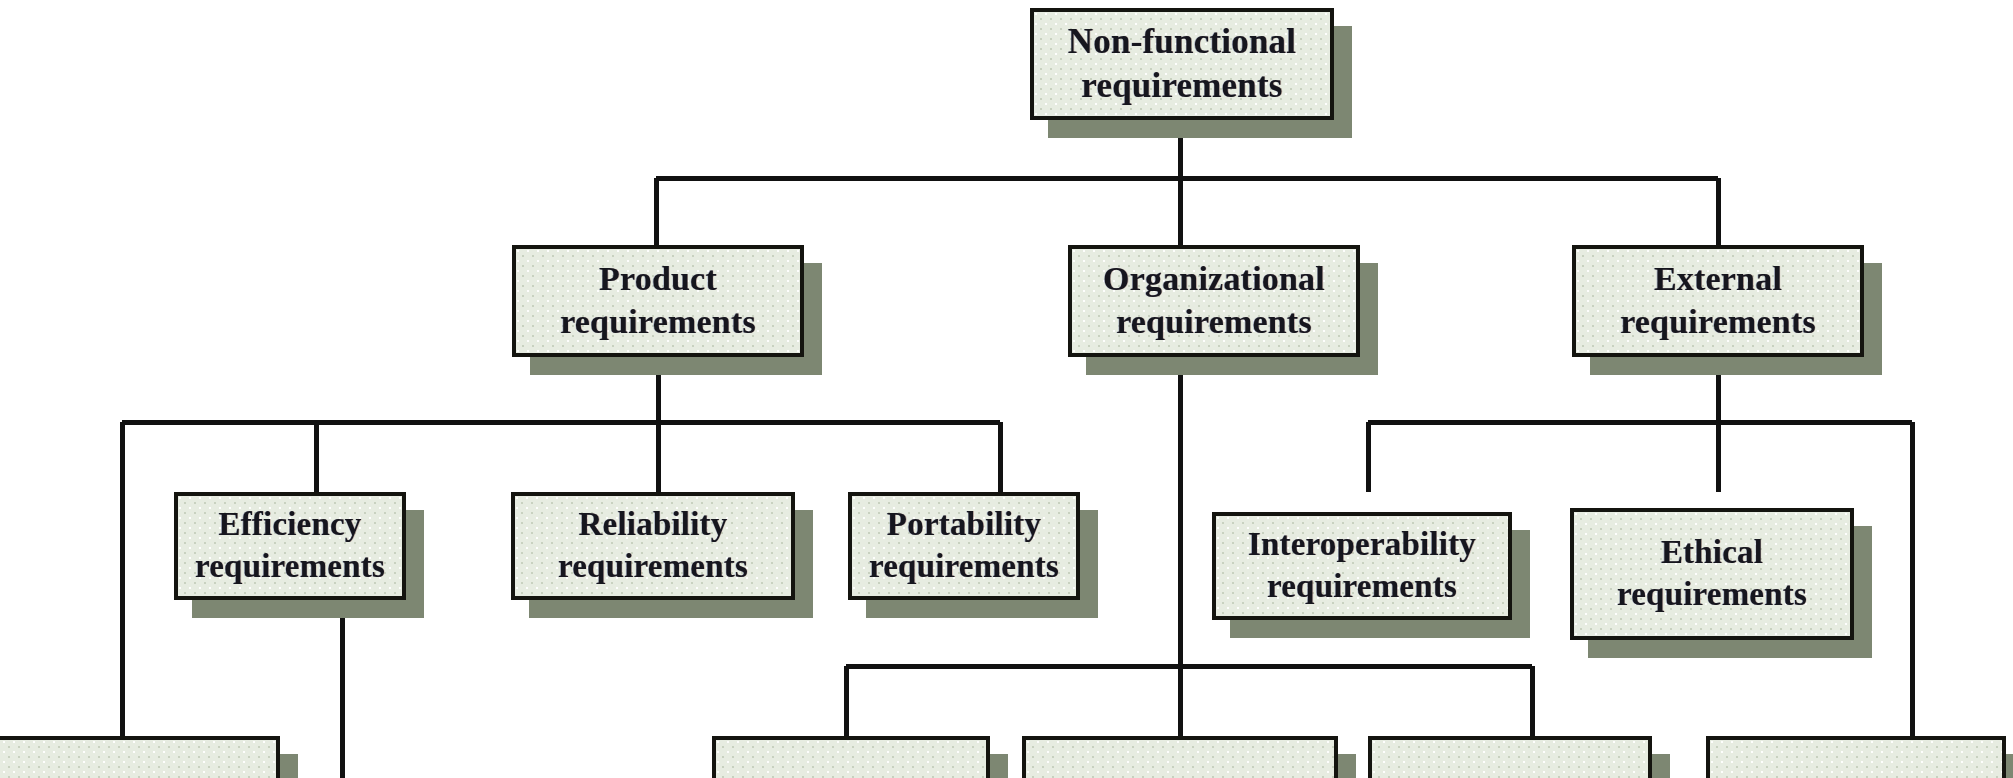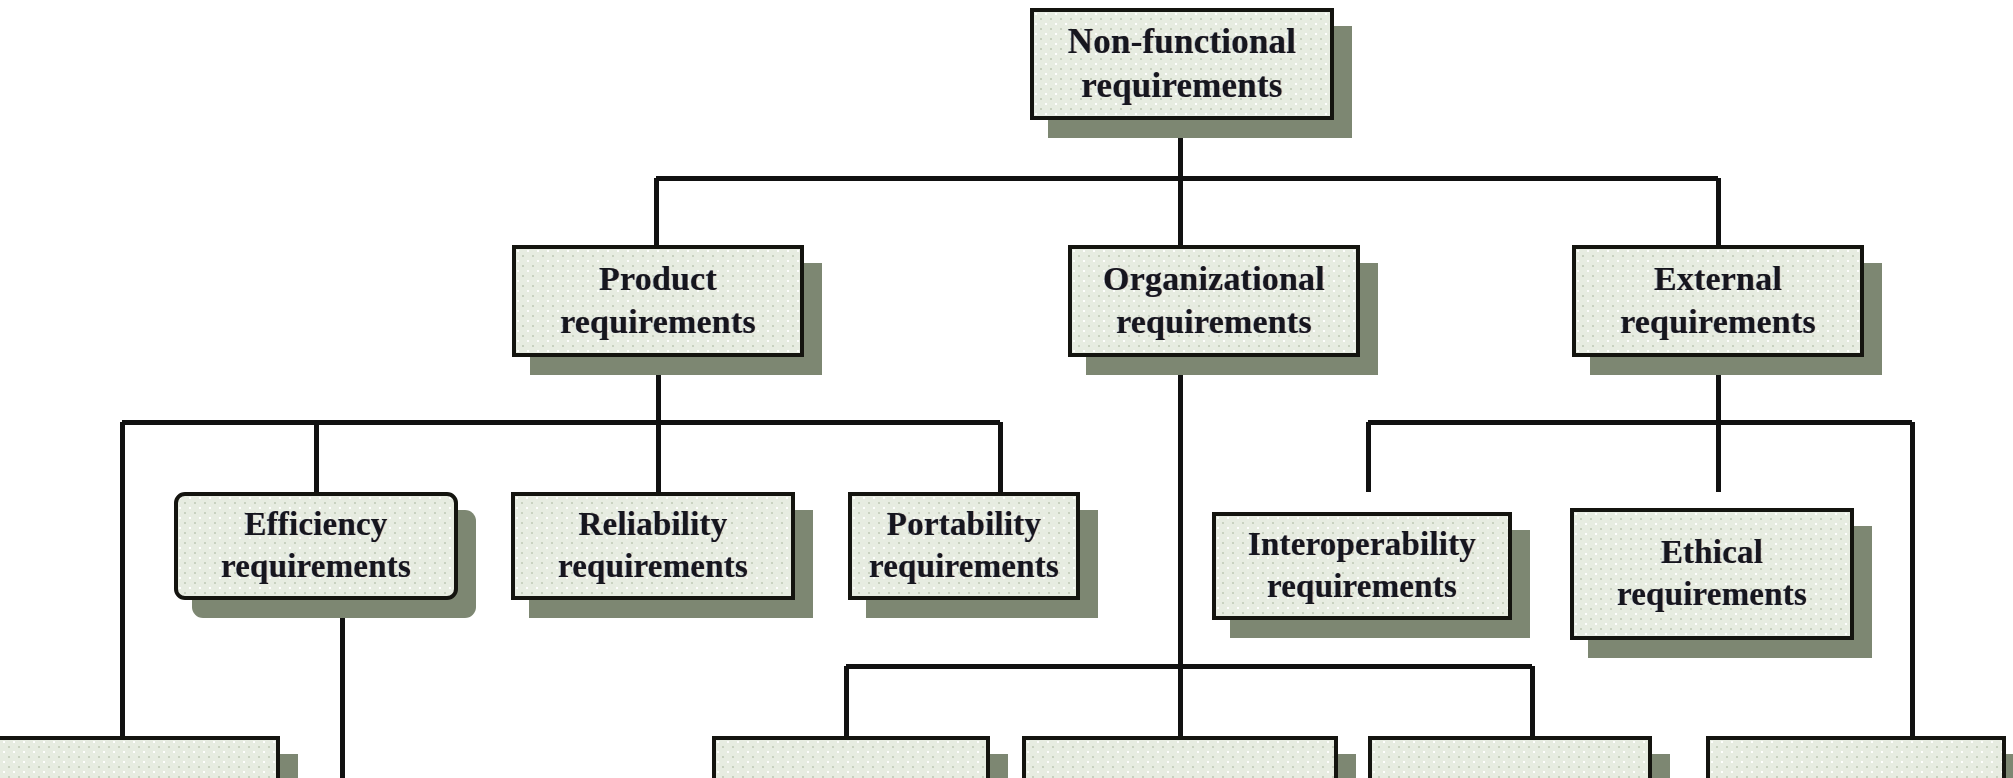--- a/index.html
+++ b/index.html
@@ -102,21 +102,21 @@
   <div class="node" style="left:1032px;top:245px;width:292px;height:112px;margin-left:36px;">
     <span class="label">Organizational
 requirements</span>
   </div>
 
   <div class="node" style="left:1572px;top:245px;width:292px;height:112px;font-family:Liberation Serif, serif;">
     <span class="label">External
 requirements</span>
   </div>
 
-  <div class="node small" style="left:174px;top:492px;width:284px;height:108px;border-radius:11px;">
+  <div class="node small" style="left:174px;top:492px;width:232px;height:108px;">
     <span class="label">Efficiency
 requirements</span>
   </div>
 
   <div class="node small" style="left:511px;top:492px;width:284px;height:108px;">
     <span class="label">Reliability
 requirements</span>
   </div>
 
   <div class="node small" style="left:848px;top:492px;width:232px;height:108px;">

